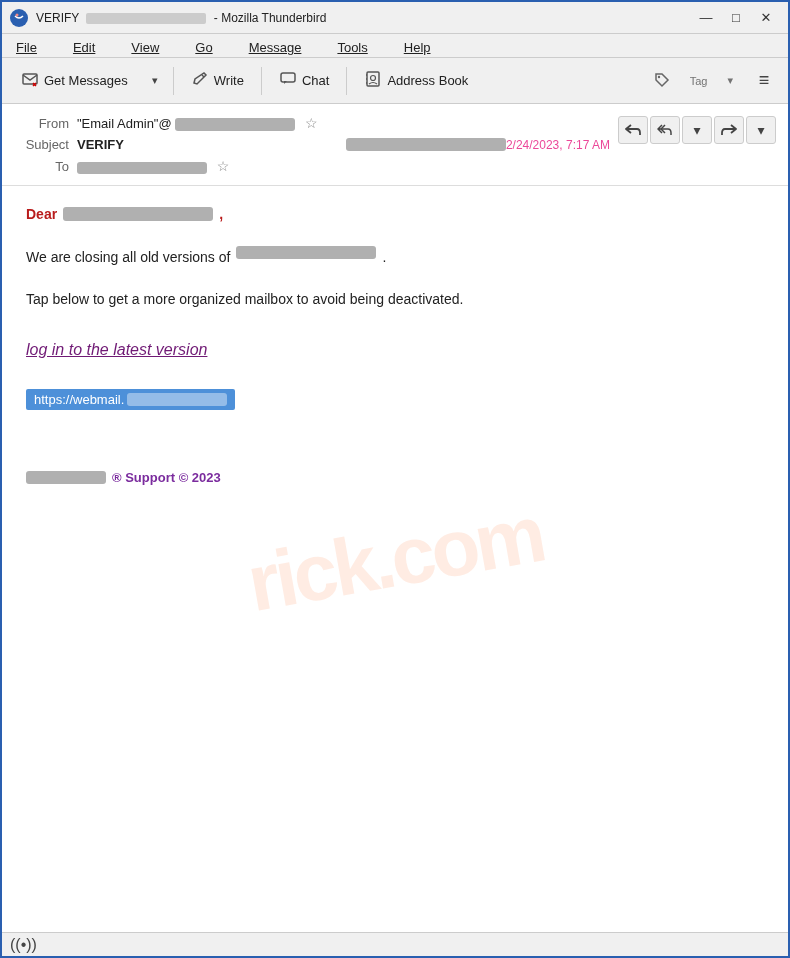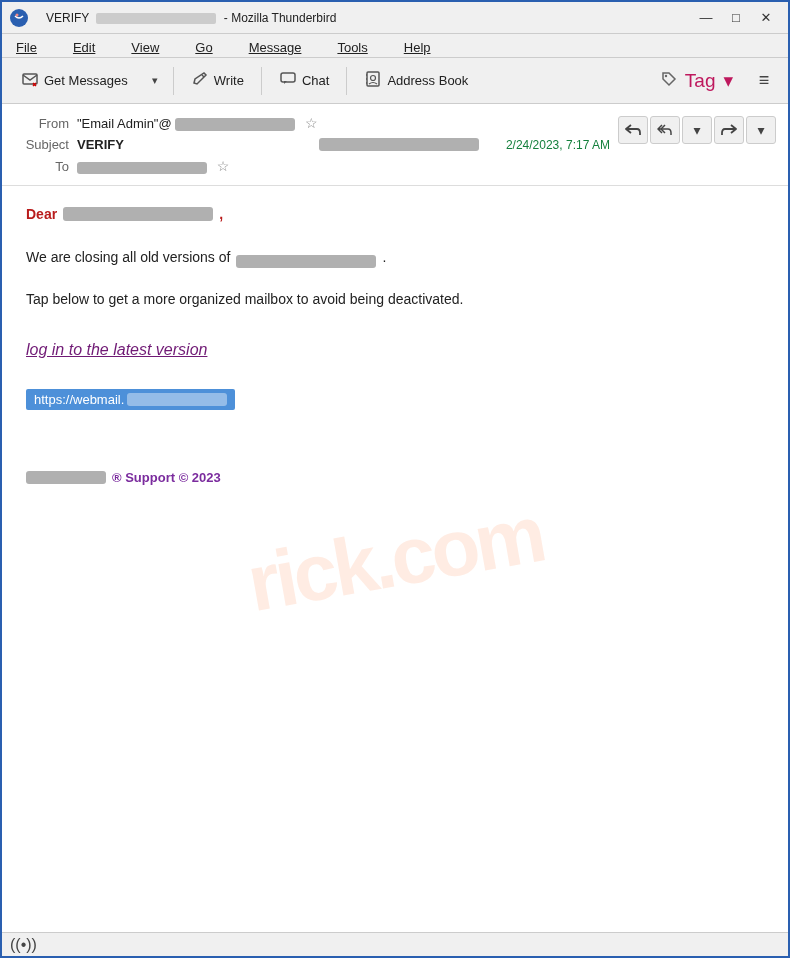--- a/index.html
+++ b/index.html
@@ -23,21 +23,20 @@
     }
 
     .title-bar {
       background: #f0f0f0;
       height: 32px;
       display: flex;
       align-items: center;
       padding: 0 8px;
       border-bottom: 1px solid #ccc;
       flex-shrink: 0;
-      gap: 10px;
     }
 
     .title-bar-icon {
       width: 18px;
       height: 18px;
       margin-right: 8px;
       background: #2a5fb0;
       border-radius: 50%;
       display: flex;
       align-items: center;
@@ -143,28 +142,28 @@
       height: 28px;
       background: #ccc;
       margin: 0 2px;
     }
 
     .toolbar-spacer { flex: 1; }
 
     .tag-btn {
       display: flex;
       align-items: center;
-      gap: 8px;
+      gap: 20px;
       padding: 5px 10px;
       background: transparent;
       border: 1px solid transparent;
       border-radius: 4px;
       cursor: pointer;
-      font-size: 19px;
-      color: #be185d;
+      font-size: 11px;
+      color: #737373;
     }
 
     .hamburger-btn {
       width: 32px;
       height: 32px;
       display: flex;
       align-items: center;
       justify-content: center;
       background: transparent;
       border: none;
@@ -241,24 +240,23 @@
       color: #444;
     }
 
     .subject-date-row {
       display: flex;
       align-items: center;
       justify-content: space-between;
     }
 
     .email-date {
-      color: #15803d;
+      color: #ec4899;
       font-size: 12px;
       white-space: nowrap;
-      padding-left: 27px;
     }
 
     .subject-blurred {
       display: inline-block;
       width: 160px;
       height: 13px;
       background: #b0b0b0;
       border-radius: 3px;
       vertical-align: middle;
       margin-left: 6px;
@@ -321,21 +319,21 @@
       border-radius: 3px;
       vertical-align: middle;
     }
 
     .body-paragraph {
       font-size: 14px;
       color: #222;
       line-height: 1.6;
       margin-bottom: 20px;
       display: flex;
-      align-items: flex-end;
+      align-items: flex-start;
       gap: 6px;
       flex-wrap: wrap;
     }
 
     .body-blurred {
       display: inline-block;
       width: 140px;
       height: 13px;
       background: #b0b0b0;
       border-radius: 3px;

